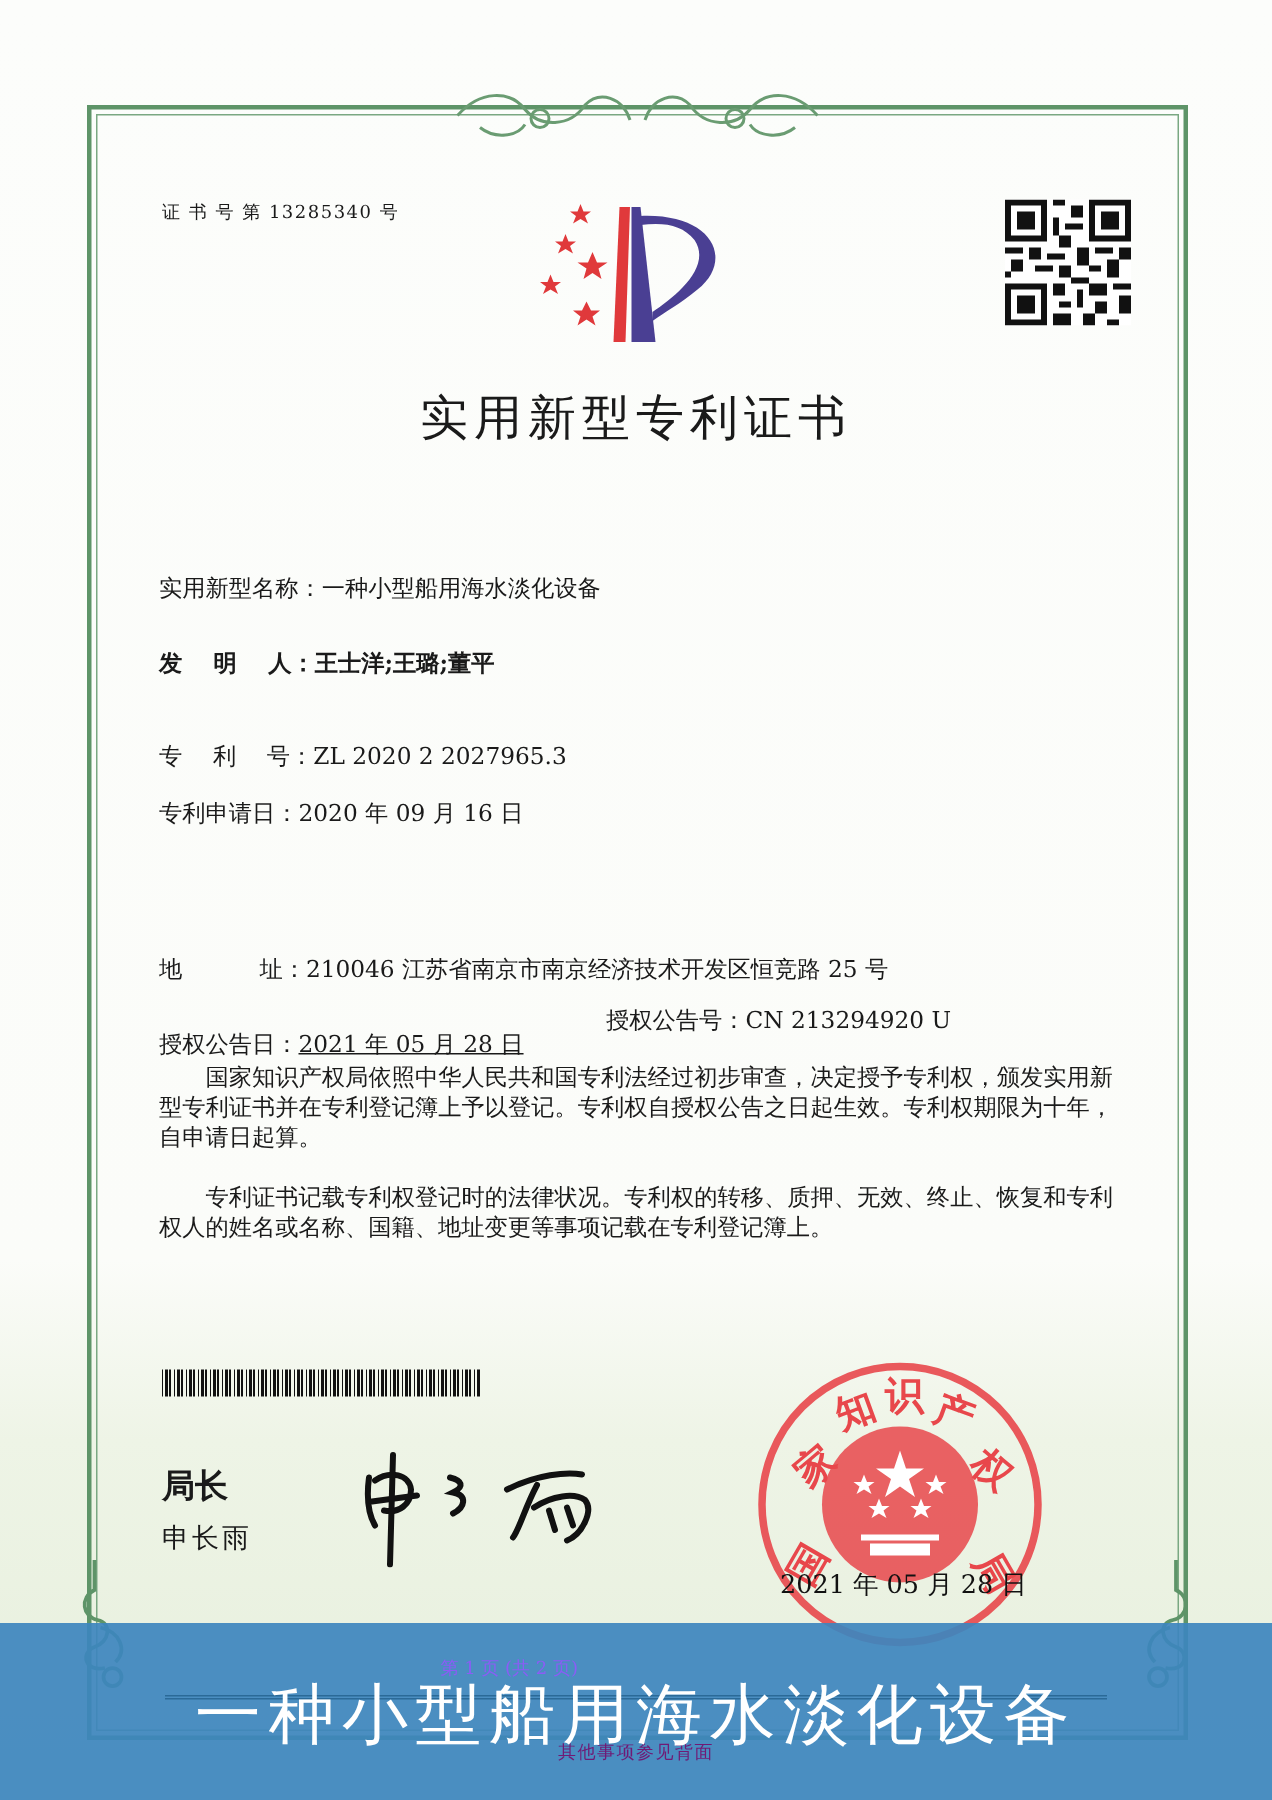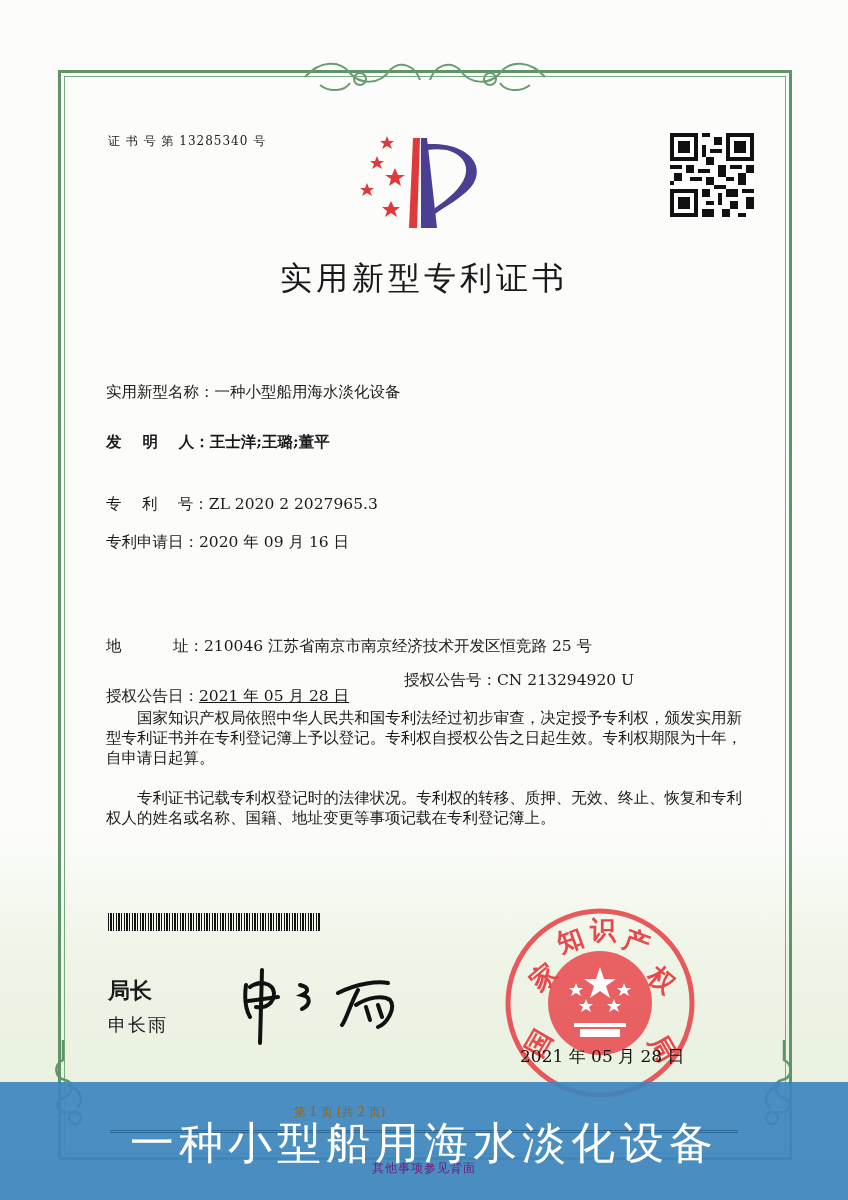--- a/index.html
+++ b/index.html
@@ -48,21 +48,21 @@
   .seal-date { position: absolute; left: 520px; top: 1045px; font-size: 17px; color: #111; }
 
   .ornament-corner { position: absolute; width: 60px; height: 90px; }
   .oc-left { left: 45px; top: 1040px; }
   .oc-right { left: 742px; top: 1040px; }
 
   
   .band { position: absolute; left: 0; top: 1082px; width: 848px; height: 118px;
     background: rgba(61, 133, 190, 0.92); }
   .band-page { position: absolute; left: 0; width: 679px; top: 1104px; text-align: center;
-    font-size: 12px; color: #a16207; }
+    font-size: 12px; color: #8b5cf6; }
   .band-rule { position: absolute; left: 110px; width: 628px; top: 1130px; height: 3px;
     border-top: 1px solid #2b6a98; border-bottom: 1px solid #2b6a98; }
   .band-back { position: absolute; left: 0; width: 848px; top: 1160px; text-align: center;
     font-size: 12px; color: #701a75; letter-spacing: 1px; }
   .band-title { position: absolute; left: 0; width: 848px; top: 1114px; text-align: center;
     font-size: 44px; color: #ffffff; letter-spacing: 5px;
     font-family: "DejaVu Sans", "Liberation Sans", sans-serif; }
 </style>
 </head>
 <body>

